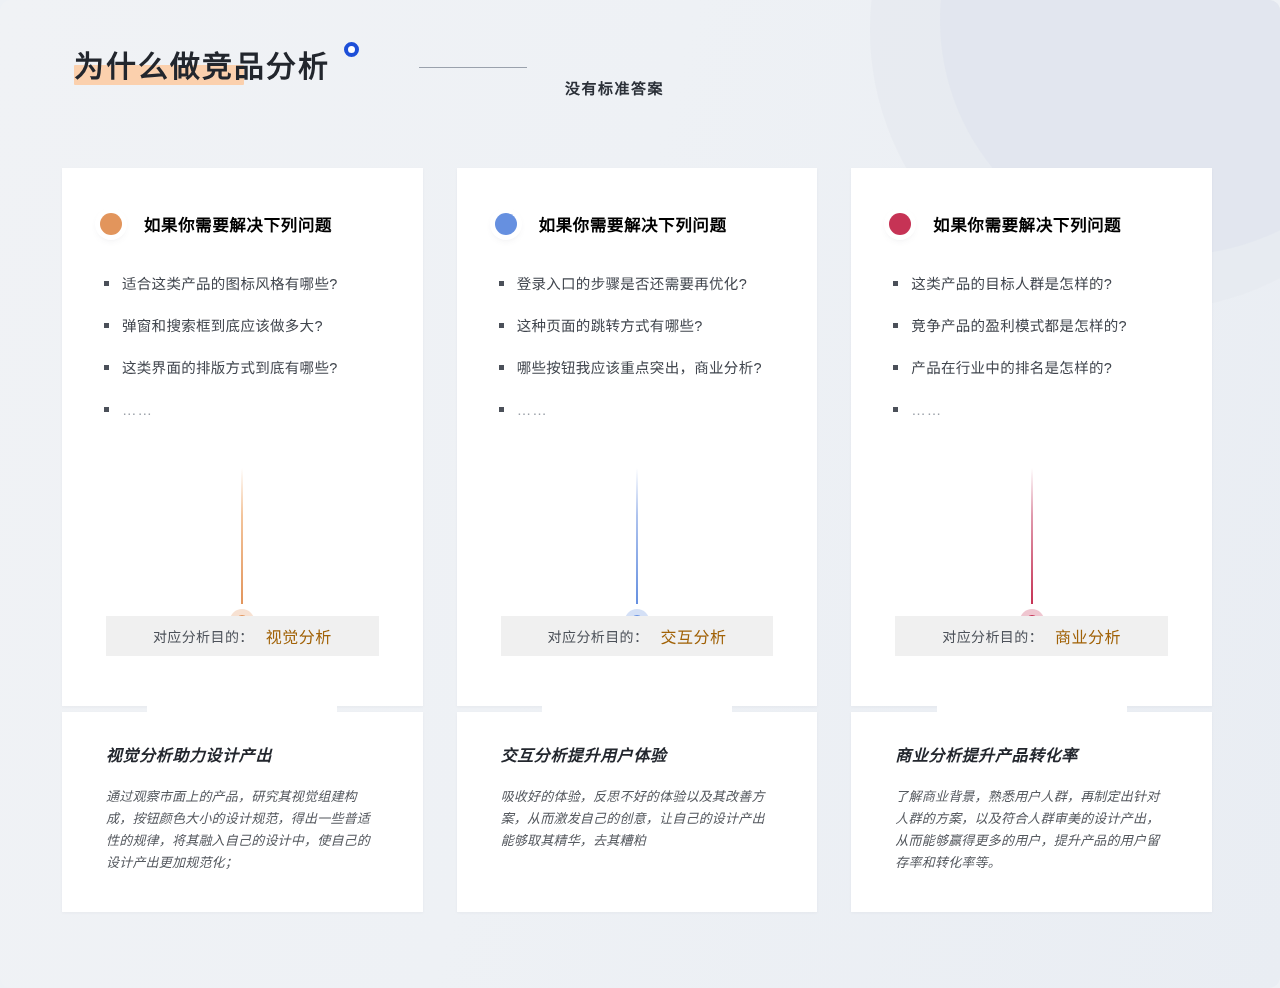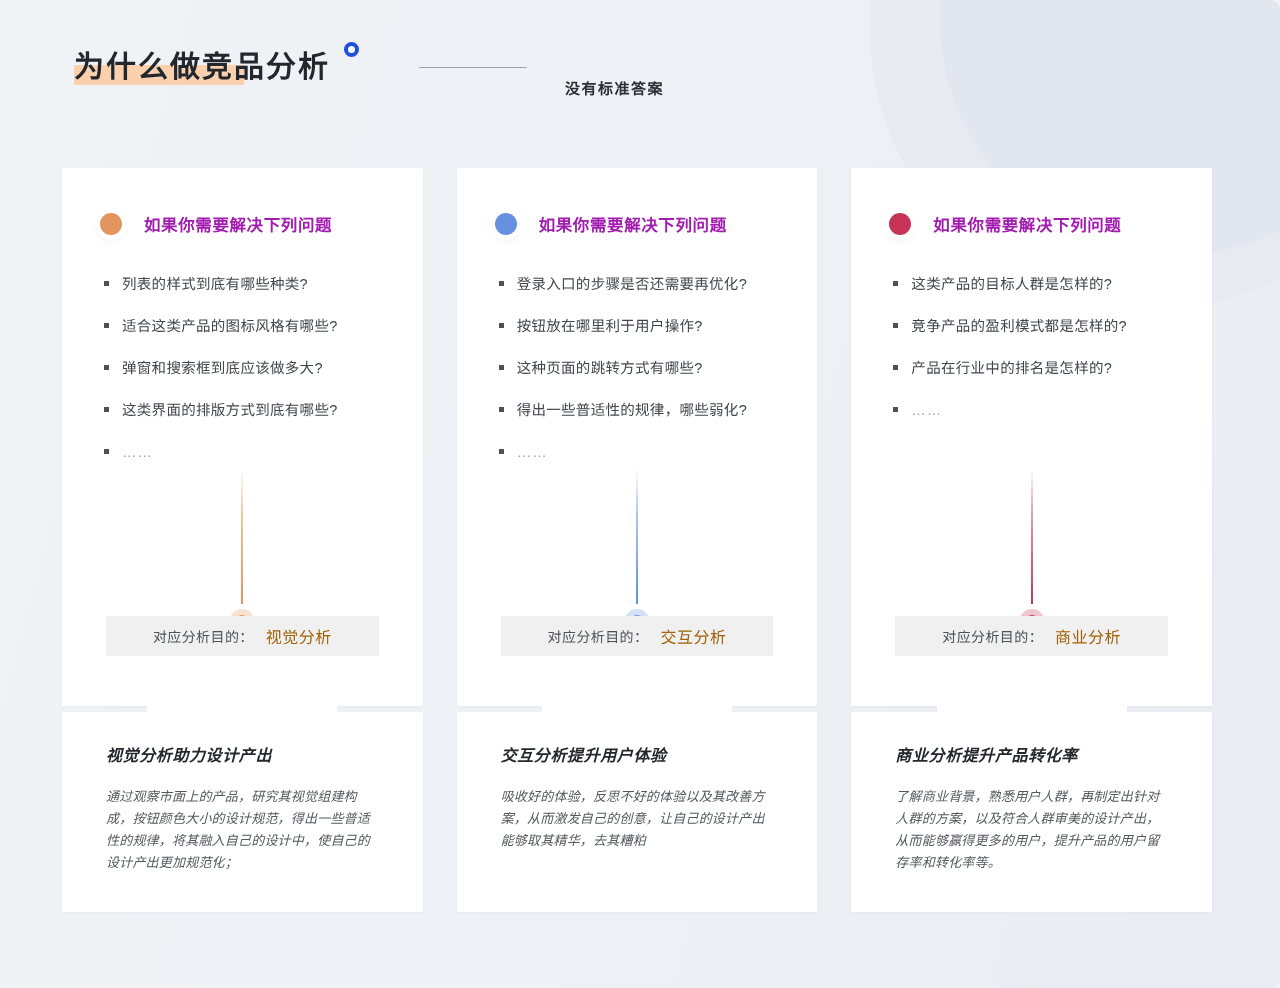--- a/index.html
+++ b/index.html
@@ -141,21 +141,21 @@
   .head-dot {
     width: 22px;
     height: 22px;
     border-radius: 50%;
     flex: 0 0 auto;
     box-shadow: 0 0 0 5px #ffffff, 0 3px 9px rgba(70,70,90,.18);
   }
   .head-title {
     font-size: 16.5px;
     font-weight: 700;
-    color: #a21caf;
+    color: #000000;
     letter-spacing: .6px;
     white-space: nowrap;
   }
 
   .q-list {
     margin: 38px 0 0 0;
     padding: 0 0 0 26px;
     list-style: none;
   }
   .q-item {
@@ -304,21 +304,20 @@
   </div>
 
   <div class="columns" id="columns">
       <div class="column">
     <div class="card-top">
       <div class="card-head">
         <div class="head-dot" style="background:#e2955c"></div>
         <div class="head-title">如果你需要解决下列问题</div>
       </div>
       <ul class="q-list">
-            <li class="q-item">列表的样式到底有哪些种类?</li>
             <li class="q-item">适合这类产品的图标风格有哪些?</li>
             <li class="q-item">弹窗和搜索框到底应该做多大?</li>
             <li class="q-item">这类界面的排版方式到底有哪些?</li>
             <li class="q-item ellipsis">……</li>
           </ul>
       <div class="connector">
         <div class="connector-line" style="background:linear-gradient(to bottom, rgba(255,255,255,0) 0%, #f3c49b 35%, #e2955c 100%)"></div>
         <div class="connector-halo" style="background:#e2955c"></div>
         <div class="connector-dot" style="background:#e2955c"></div>
       </div>
@@ -334,23 +333,22 @@
     </div>
       </div>
       <div class="column">
     <div class="card-top">
       <div class="card-head">
         <div class="head-dot" style="background:#6690e0"></div>
         <div class="head-title">如果你需要解决下列问题</div>
       </div>
       <ul class="q-list">
             <li class="q-item">登录入口的步骤是否还需要再优化?</li>
-            <li class="q-item">按钮放在哪里利于用户操作?</li>
             <li class="q-item">这种页面的跳转方式有哪些?</li>
-            <li class="q-item">得出一些普适性的规律，哪些弱化?</li>
+            <li class="q-item">哪些按钮我应该重点突出，商业分析?</li>
             <li class="q-item ellipsis">……</li>
           </ul>
       <div class="connector">
         <div class="connector-line" style="background:linear-gradient(to bottom, rgba(255,255,255,0) 0%, #aec3ee 35%, #6690e0 100%)"></div>
         <div class="connector-halo" style="background:#6690e0"></div>
         <div class="connector-dot" style="background:#6690e0"></div>
       </div>
       <div class="goal-bar">
         <span class="goal-label">对应分析目的：</span>
         <span class="goal-value">交互分析</span>

